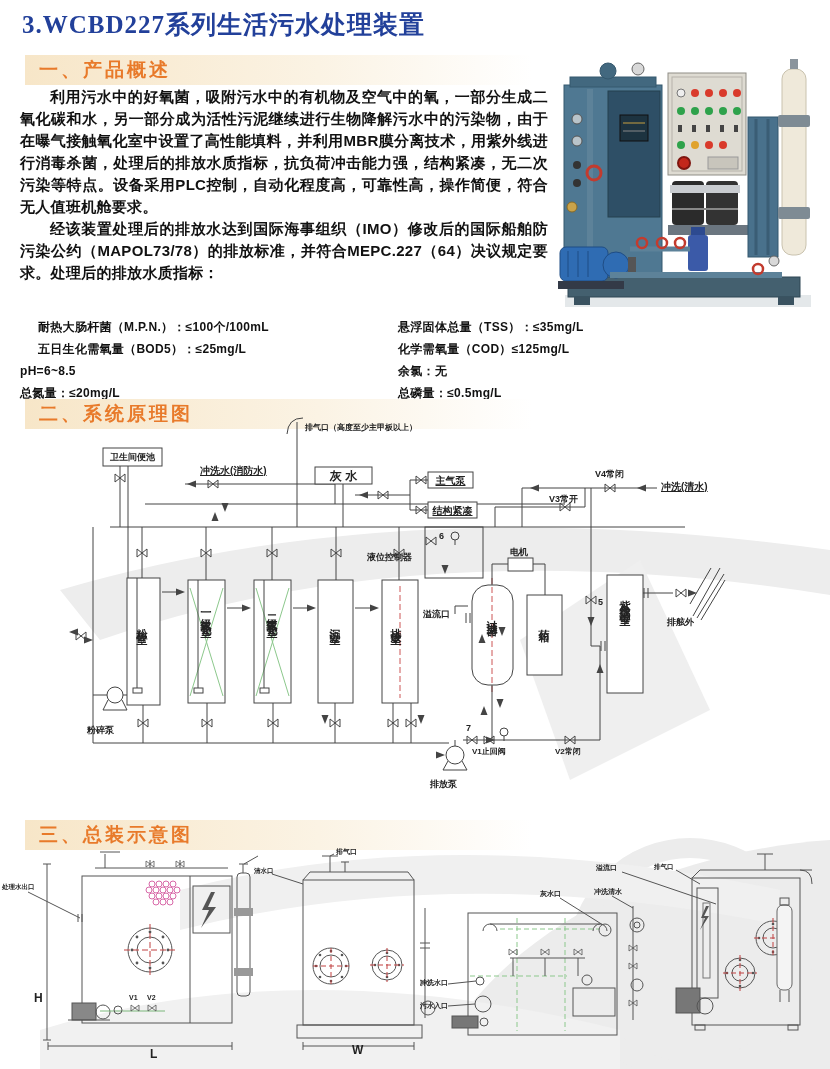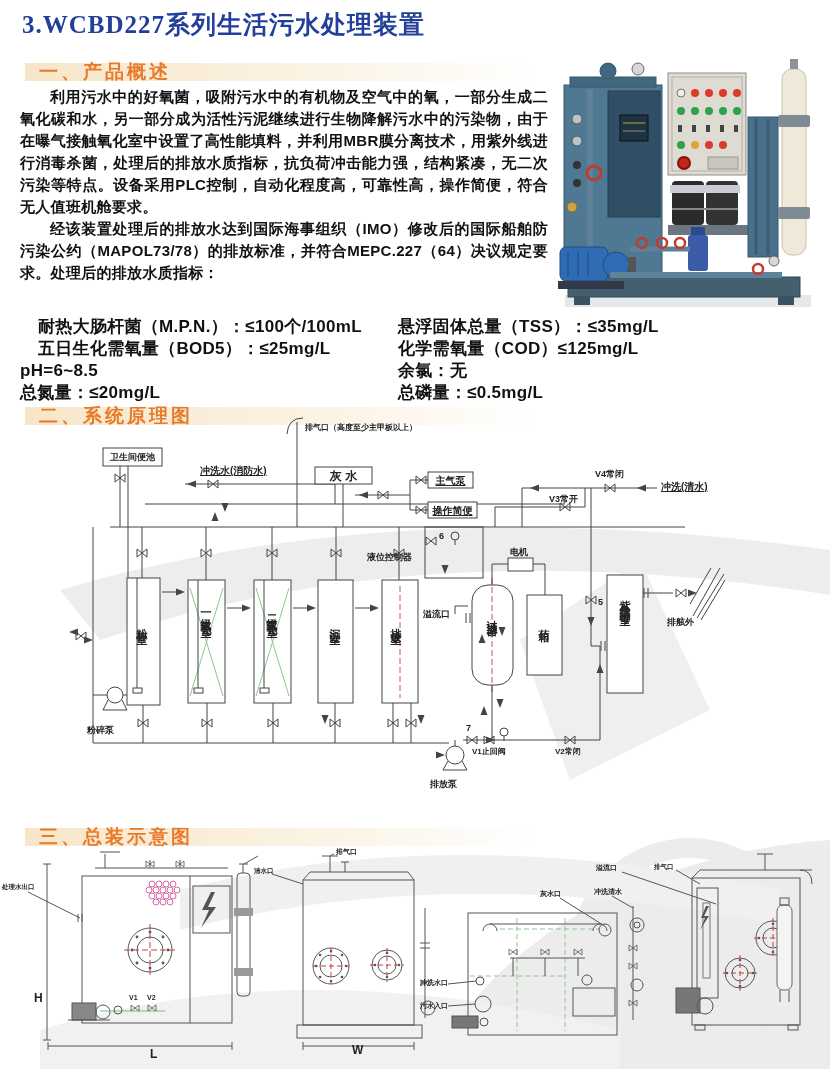--- a/index.html
+++ b/index.html
@@ -4,29 +4,29 @@
 <style>
   html,body{margin:0;padding:0;}
   body{width:830px;height:1069px;position:relative;background:#fff;overflow:hidden;
        font-family:"Liberation Sans","DejaVu Sans",sans-serif;color:#111;}
   .abs{position:absolute;}
   
   #wm{position:absolute;left:0;top:470px;pointer-events:none;}
   
   .doc-title{left:22px;top:8px;font-family:"Liberation Serif","DejaVu Serif",serif;
              font-size:25px;font-weight:bold;color:#22409a;letter-spacing:1px;}
-  .secbar{left:25px;height:18px;width:520px;display:flex;align-items:center;padding-left:14px;
+  .secbar{left:25px;height:30px;width:520px;display:flex;align-items:center;padding-left:14px;
           background:linear-gradient(to right,#f7e6c8,#fbf3e4 55%,#ffffff 95%);
-          font-size:19px;font-weight:bold;color:#e87a2a;letter-spacing:3px;margin-top:8px;}
+          font-size:19px;font-weight:bold;color:#e87a2a;letter-spacing:3px;}
   
   .ovtext{left:20px;top:86px;width:528px;font-size:15px;line-height:22px;font-weight:600;
           text-align:justify;letter-spacing:.3px;}
   .para{text-indent:2em;}
   .specs{left:20px;top:316px;width:790px;display:grid;grid-template-columns:378px auto;
-         font-size:17px;line-height:22px;font-weight:600;letter-spacing:.3px;}
+         font-size:12px;line-height:22px;font-weight:600;letter-spacing:.3px;}
   .ind{padding-left:18px;}
   
   .sch{left:25px;top:408px;width:800px;height:390px;}
   .asm{left:0;top:848px;width:830px;height:221px;}
   .dl{position:absolute;font-weight:bold;color:#222;white-space:nowrap;line-height:1;}
   .vert{writing-mode:vertical-rl;text-orientation:upright;letter-spacing:3px;}
   .f8{font-size:8px;} .f9{font-size:9px;} .f10{font-size:10px;text-decoration:underline;} .f11{font-size:11px;}
   .f12{font-size:12px;} .f7{font-size:7px;} .f6{font-size:6.5px;}
   .ctr{text-align:center;}
   svg{position:absolute;left:0;top:0;}
@@ -304,21 +304,21 @@
   <path class="ln" d="M668,208 L695,160 M672,210 L699,166 M665,196 L686,160 M676,212 L700,172"></path>
 
   <path class="ln" d="M443,198 H430 M430,198 V206"></path>
 </svg>
 
   <span class="dl f8" style="left:280px;top:16px;">排气口（高度至少主甲板以上）</span>
   <span class="dl f9 ctr" style="left:78px;top:45px;width:59px;">卫生间便池</span>
   <span class="dl f10" style="left:175px;top:58px;">冲洗水(消防水)</span>
   <span class="dl f12 ctr" style="left:290px;top:62px;width:57px;">灰  水</span>
   <span class="dl f10 ctr" style="left:403px;top:68px;width:45px;">主气泵</span>
-  <span class="dl f10 ctr" style="left:403px;top:98px;width:49px;">操作简便</span>
+  <span class="dl f10 ctr" style="left:403px;top:98px;width:49px;">结构紧凑</span>
   <span class="dl f9" style="left:570px;top:62px;">V4常闭</span>
   <span class="dl f10" style="left:636px;top:74px;">冲洗(清水)</span>
   <span class="dl f9" style="left:524px;top:87px;">V3常开</span>
   <span class="dl f9" style="left:342px;top:145px;">液位控制器</span>
   <span class="dl f9" style="left:414px;top:124px;">6</span>
   <span class="dl f9" style="left:485px;top:140px;">电机</span>
   <span class="dl f11 vert" style="left:111px;top:211px;">粉碎室</span>
   <span class="dl f11 vert" style="left:175px;top:198px;">一级氧化室</span>
   <span class="dl f11 vert" style="left:241px;top:198px;">二级氧化室</span>
   <span class="dl f11 vert" style="left:304px;top:211px;">沉淀室</span>

